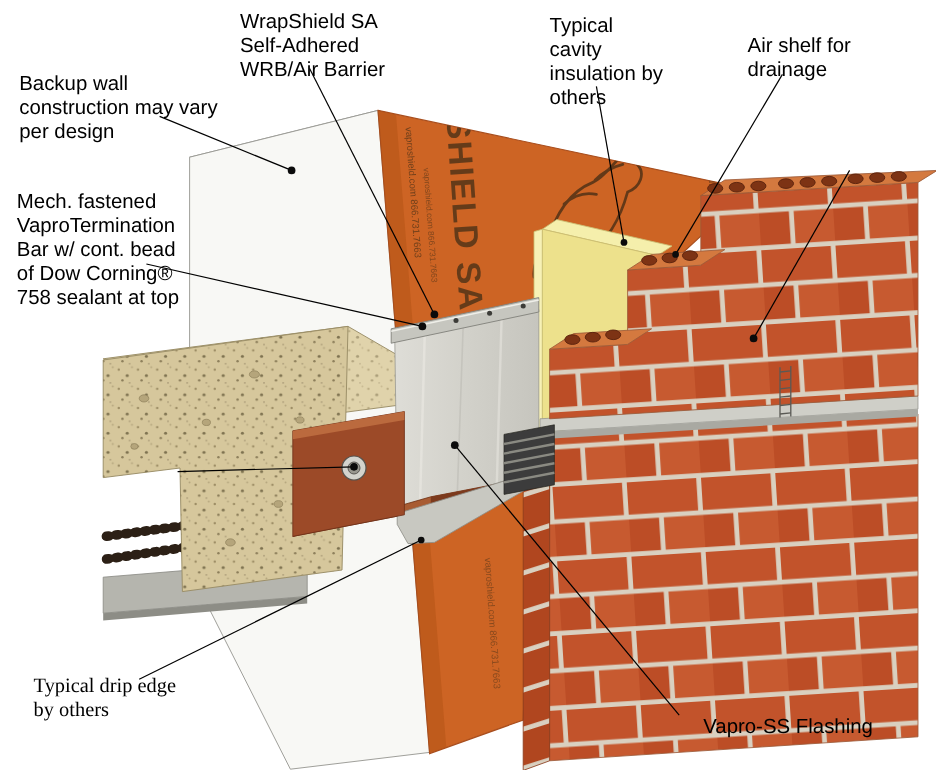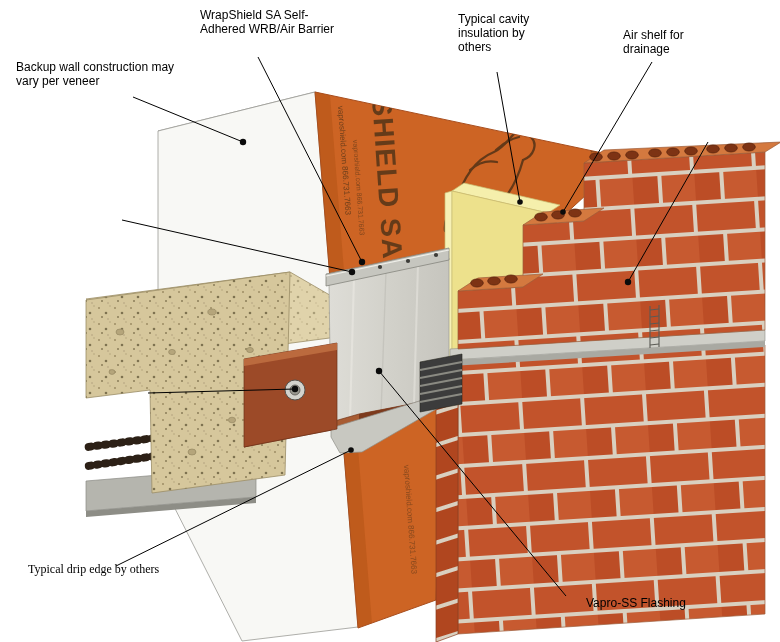--- a/index.html
+++ b/index.html
@@ -1,19 +1,19 @@
 <!DOCTYPE html>
 <html><head>
 <meta charset="utf-8">
 <style>
   html,body{margin:0;padding:0;background:#ffffff;}
   #stage{position:relative;width:780px;height:642px;background:#ffffff;overflow:hidden;
          font-family:"Liberation Sans", sans-serif;}
   #scene{position:absolute;left:0;top:0;}
-  .lbl{position:absolute;font-size:12px;line-height:1.18;color:#000;}
+  .lbl{position:absolute;font-size:17px;line-height:1.18;color:#000;}
 </style>
 </head>
 <body>
 
 <div id="stage">
 
 <svg id="scene" width="780" height="642" viewBox="0 0 780 642">
   <defs>
     <pattern id="speck" width="16" height="16" patternUnits="userSpaceOnUse">
       <circle cx="3" cy="4" r="1" fill="#9c8c64"></circle>
@@ -206,17 +206,18 @@
     <circle cx="352" cy="272" r="3.2"></circle>
     <circle cx="295" cy="389" r="3.2"></circle>
     <circle cx="351" cy="450" r="2.8"></circle>
     <circle cx="379" cy="371" r="3.2"></circle>
   </g>
 </svg>
 
 <div class="lbl" style="left:200px;top:8px;width:150px;">WrapShield SA Self-Adhered WRB/Air Barrier</div>
 <div class="lbl" style="left:458px;top:12px;width:100px;">Typical cavity insulation by others</div>
 <div class="lbl" style="left:623px;top:28px;width:100px;">Air shelf for drainage</div>
-<div class="lbl" style="left:16px;top:60px;width:170px;">Backup wall construction may vary per veneer</div>
+<div class="lbl" style="left:16px;top:60px;width:170px;">Backup wall construction may vary per design</div>
+<div class="lbl" style="left:14px;top:158px;width:150px;">Mech. fastened VaproTermination Bar w/ cont. bead of Dow Corning® 758 sealant at top</div>
 <div class="lbl" style="left:28px;top:562px;width:135px;font-family:Liberation Serif, serif;">Typical drip edge by others</div>
 <div class="lbl" style="left:538px;top:596px;width:200px;margin-left:48px;">Vapro-SS Flashing</div>
 
 </div>
 
 </body></html>

